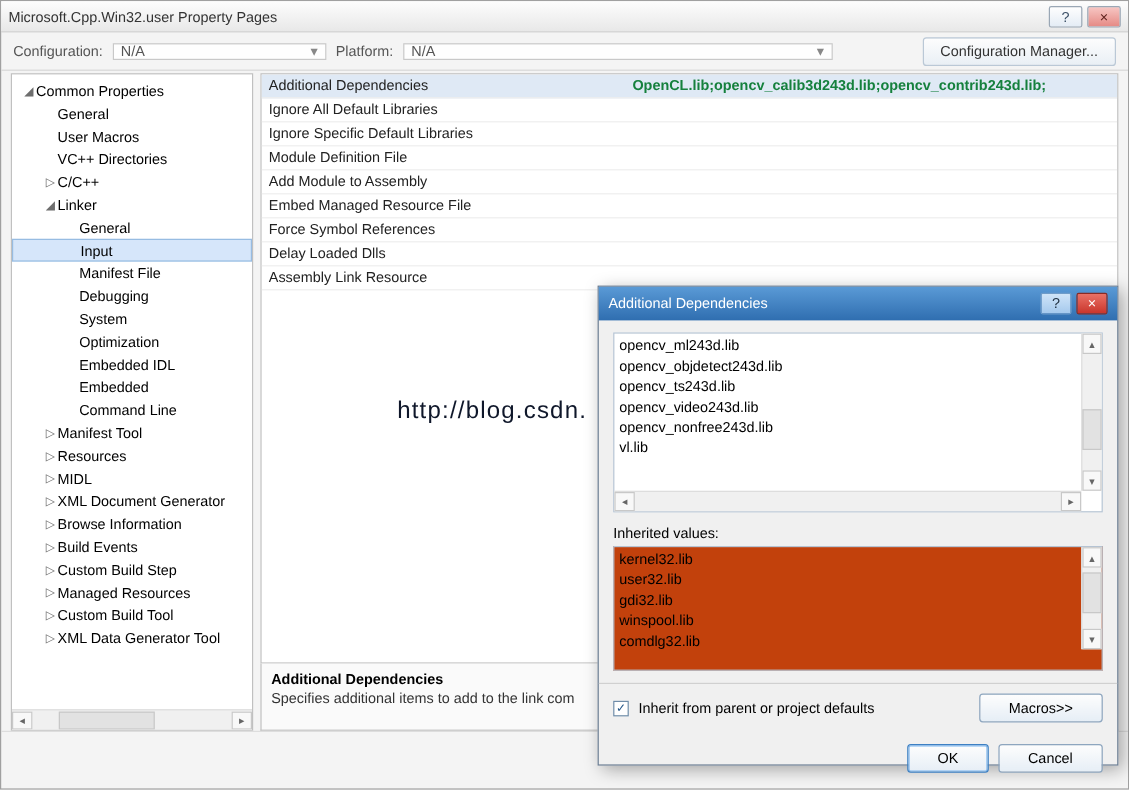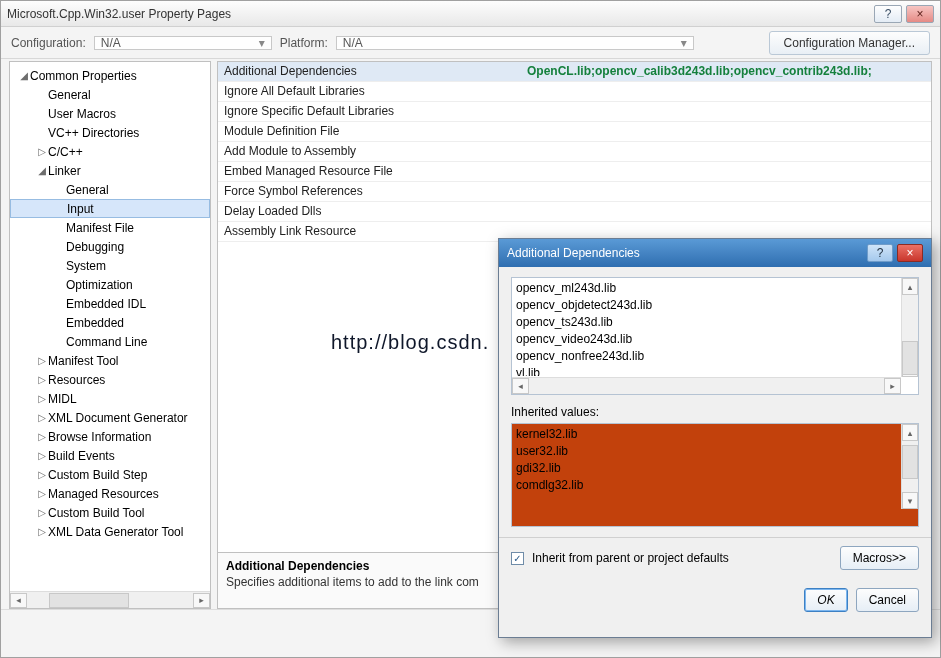--- a/index.html
+++ b/index.html
@@ -46,39 +46,39 @@
 .watermark { position: absolute; top: 330px; left: 330px; color: #0f172a; font-size: 20px; letter-spacing: 1px; pointer-events: none; }
 
 .dialog { position: absolute; top: 238px; left: 498px; width: 434px; height: 400px; background: #f0f0f0; border: 1px solid #6b7d93; box-shadow: 4px 4px 14px rgba(0,0,0,0.35); }
 .dtitle { height: 28px; background: linear-gradient(#5a9ad6,#2f6eb0); display: flex; align-items: center; padding: 0 8px; }
 .dtitle-text { color: #fff; font-size: 12px; flex: 1; }
 .dtitle .dbtn { width: 26px; height: 18px; margin-left: 4px; border-radius: 2px; display: flex; align-items: center; justify-content: center; font-family: Arial; cursor: pointer; }
 .dbtn.help { background: linear-gradient(#cfe4f8,#a5c9ed); border: 1px solid #6f9cc9; color: #234; }
 .dbtn.close { background: linear-gradient(#ea7166,#c9362c); border: 1px solid #8a2b24; color: #fff; }
 
 .dbody { padding: 10px 12px 10px 12px; }
-.txtarea { height: 118px; border: 1px solid #b5c3d3; background: #fff; position: relative; }
+.txtarea { height: 150px; border: 1px solid #b5c3d3; background: #fff; position: relative; }
 .txtarea-inner { position: absolute; top: 2px; left: 4px; right: 20px; bottom: 18px; overflow: hidden; line-height: 17px; color: #000; white-space: pre; }
 .vscroll { position: absolute; right: 0; top: 0; bottom: 17px; width: 17px; background: #f0f0f0; border-left: 1px solid #ddd; display: flex; flex-direction: column; }
 .vscroll .va { height: 17px; border: 1px solid #c8c8c8; background: #f8f8f8; display: flex; align-items: center; justify-content: center; font-size: 9px; color: #666; }
 .vscroll .vtrack { flex: 1; position: relative; }
 .vscroll .vthumb { position: absolute; left: 0; right: 0; top: 46px; height: 34px; background: #e2e2e2; border: 1px solid #c8c8c8; }
 .hscroll2 { position: absolute; bottom: 0; left: 0; right: 17px; height: 17px; background: #f0f0f0; border-top: 1px solid #ddd; display: flex; }
 .hscroll2 .ha { width: 17px; border: 1px solid #c8c8c8; background: #f8f8f8; display: flex; align-items: center; justify-content: center; font-size: 9px; color: #666; }
 .hscroll2 .htrack { flex: 1; }
 
 .inh-label { margin-top: 10px; margin-bottom: 4px; }
 .inh-box { height: 104px; border: 1px solid #b5c3d3; background: #c2410c; position: relative; }
 .inh-inner { position: absolute; top: 2px; left: 4px; right: 20px; bottom: 2px; line-height: 17px; }
 
 .sep { height: 1px; background: #d0d0d0; margin: 10px -12px 8px; }
 .drow { display: flex; align-items: center; gap: 8px; }
 .chk { width: 13px; height: 13px; border: 1px solid #6f8ca8; background: #fff; display: inline-flex; align-items: center; justify-content: center; color: #2a5a8a; font-size: 10px; }
-.dlg-btn { height: 24px; padding: 0 12px; border: 1px solid #8ea6bf; border-radius: 3px; background: linear-gradient(#fdfdfd,#e6eef6); cursor: pointer; display: inline-flex; align-items: center; }
-.dlg-btn.default { border: 1px solid #3d80c3; box-shadow: 0 0 0 1px #7cb6ef inset; font-style: italic; }
+.dlg-btn { height: 24px; padding: 0 24px; border: 1px solid #8ea6bf; border-radius: 3px; background: linear-gradient(#fdfdfd,#e6eef6); cursor: pointer; display: inline-flex; align-items: center; }
+.dlg-btn.default { border: 1px solid #3d80c3; box-shadow: 0 0 0 1px #7cb6ef inset; }
 .dfoot { display: flex; justify-content: flex-end; gap: 8px; padding: 8px 12px; }
 
 .bottom-btns { position: absolute; bottom: 0; left: 0; right: 0; height: 48px; border-top: 1px solid #ddd; }
 </style>
 </head>
 <body>
 
 <div class="main-window">
   <div class="titlebar">
     <span class="titlebar-text">Microsoft.Cpp.Win32.user Property Pages</span>
@@ -291,20 +291,21 @@
         <div class="ha">▸</div>
       </div>
     </div>
 
     <div class="inh-label">Inherited values:</div>
     <div class="inh-box">
       <div class="inh-inner" id="inh">
           <div>kernel32.lib</div>
           <div>user32.lib</div>
           <div>gdi32.lib</div>
+          <div>winspool.lib</div>
           <div>comdlg32.lib</div>
         </div>
       <div class="vscroll">
         <div class="va">▴</div>
         <div class="vtrack">
             <div class="vthumb" style="top:4px;height:34px"></div>
           </div>
         <div class="va">▾</div>
       </div>
     </div>

